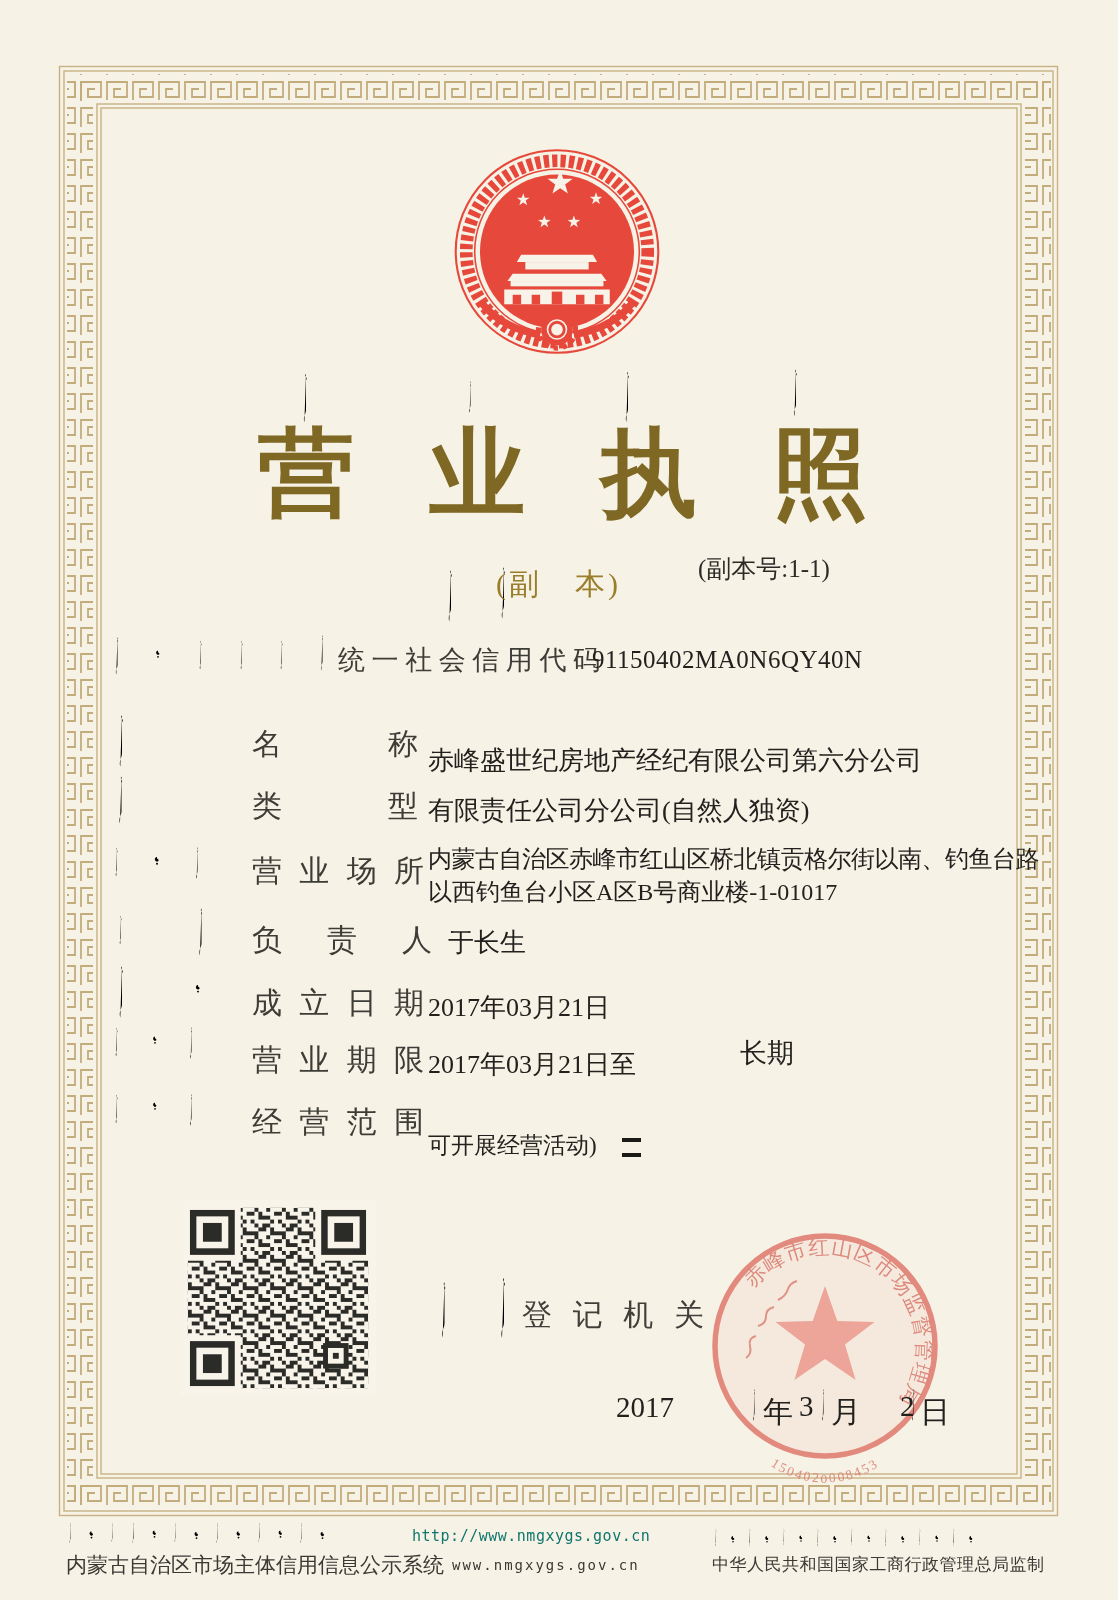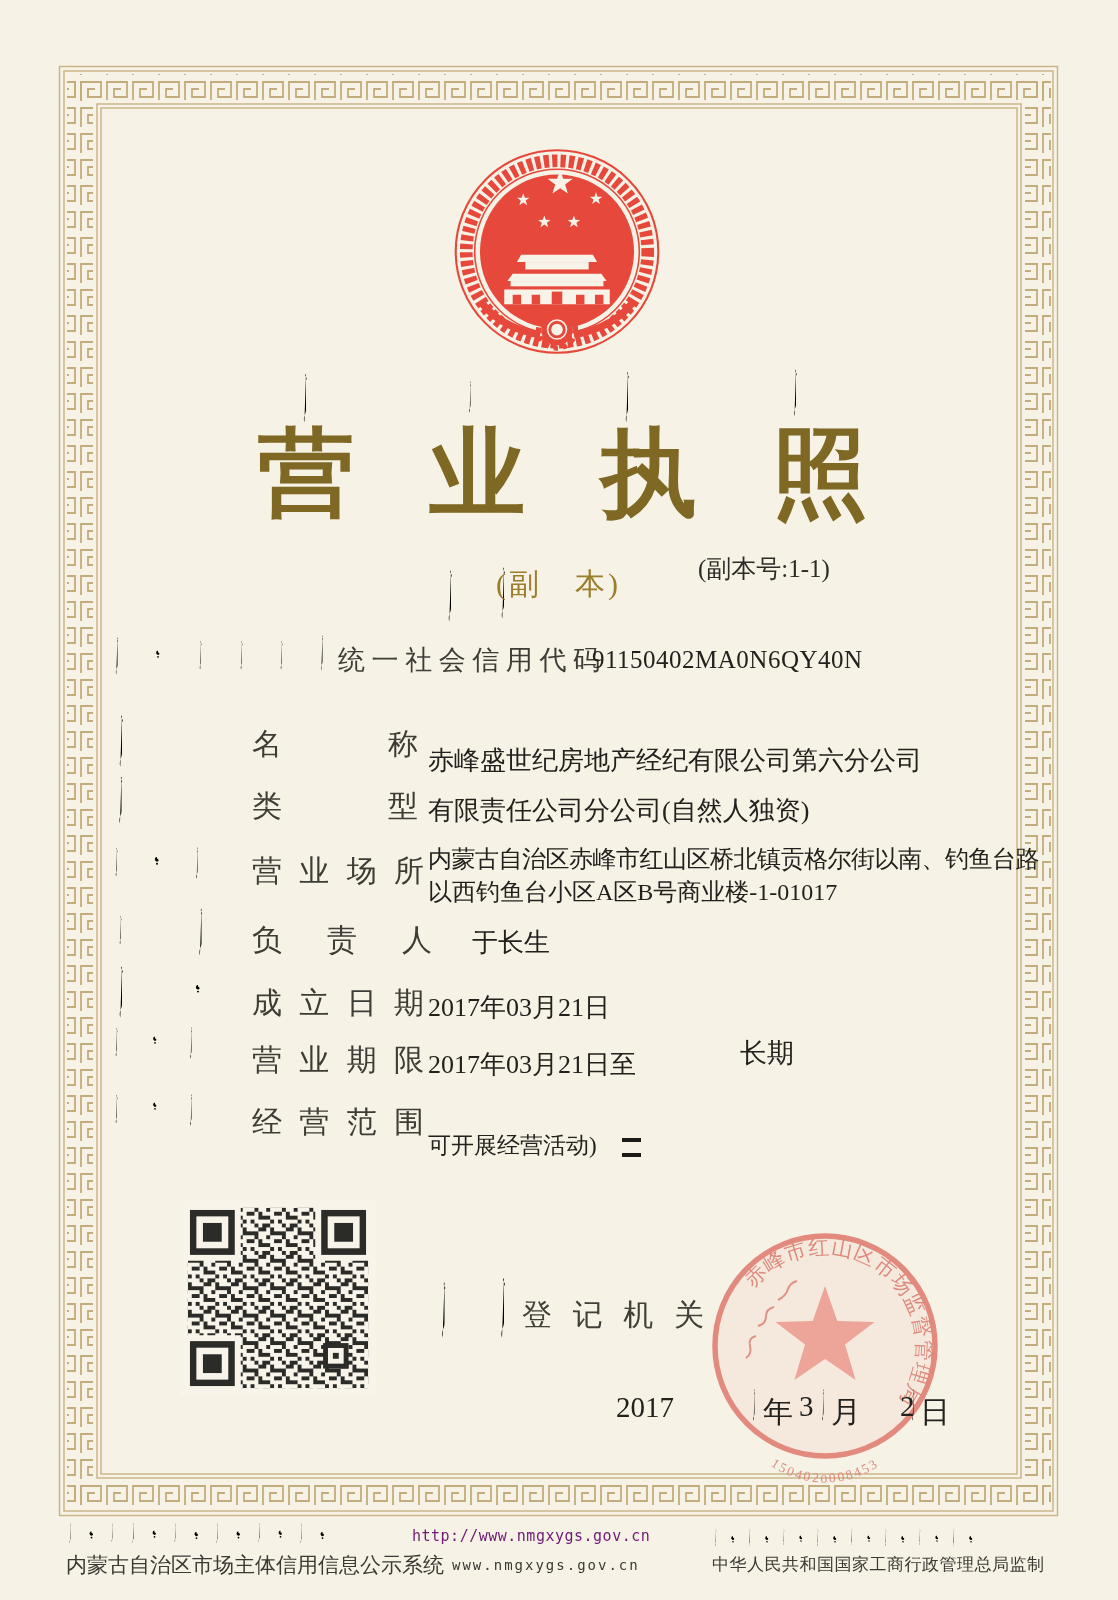--- a/index.html
+++ b/index.html
@@ -203,21 +203,21 @@
       <use href="#mg-m"></use>
     </svg>
   <svg class="abs mg" style="left:196px;top:906px" width="11" height="52">
       <use href="#mg-t"></use>
     </svg>
   <div class="abs label spread" style="left:252px;top:920px;width:180px;font-size:30px;">
       <span>负</span>
       <span>责</span>
       <span>人</span>
     </div>
-  <div class="abs value" style="left:448px;top:925px;font-size:26px;margin-left:24px;">于长生</div>
+  <div class="abs value" style="left:448px;top:925px;font-size:26px;">于长生</div>
 
   <svg class="abs mg" style="left:116px;top:962px" width="12" height="60">
       <use href="#mg-t"></use>
     </svg>
   <svg class="abs mg" style="left:193px;top:975px" width="10" height="18">
       <use href="#mg-s"></use>
     </svg>
   <div class="abs label spread" style="left:252px;top:983px;width:172px;font-size:30px;">
       <span>成</span>
       <span>立</span>
@@ -382,21 +382,21 @@
     <svg class="mg" width="9" height="16">
         <use href="#mg-s"></use>
       </svg>
     <svg class="mg" width="9" height="22">
         <use href="#mg-m"></use>
       </svg>
     <svg class="mg" width="9" height="18">
         <use href="#mg-s"></use>
       </svg>
   </div>
-  <div class="abs mono" style="left:412px;top:1527px;font-size:15px;color:#701a75;letter-spacing:0.5px;">http://www.nmgxygs.gov.cn</div>
+  <div class="abs mono" style="left:412px;top:1527px;font-size:15px;color:#0f766e;letter-spacing:0.5px;">http://www.nmgxygs.gov.cn</div>
   <div class="abs sans" style="left:66px;top:1551px;font-size:21px;color:#3a3934;">内蒙古自治区市场主体信用信息公示系统</div>
   <div class="abs mono" style="left:452px;top:1557px;font-size:14px;color:#3a3934;letter-spacing:2px;">www.nmgxygs.gov.cn</div>
 
   <div class="abs" style="left:712px;top:1528px;display:flex;gap:9px;align-items:flex-start;color:#45443e;">
     <svg class="mg" width="8" height="19">
         <use href="#mg-m"></use>
       </svg>
     <svg class="mg" width="8" height="15">
         <use href="#mg-s"></use>
       </svg>

